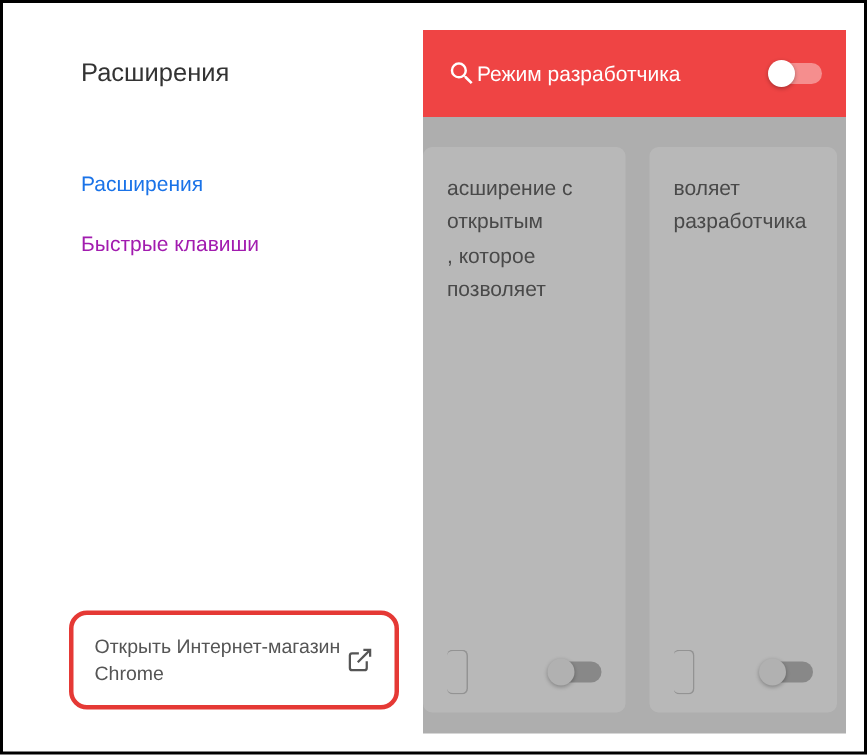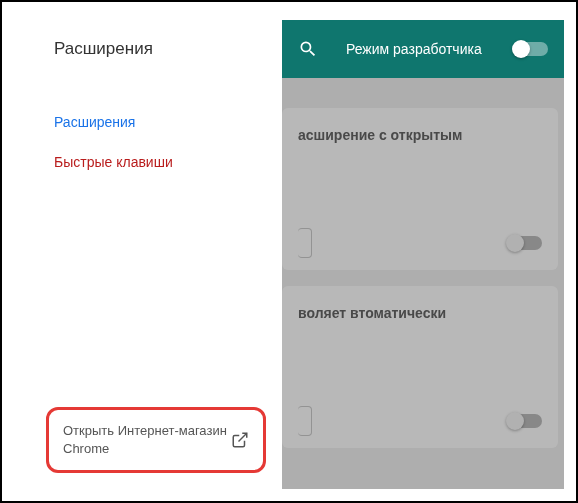--- a/index.html
+++ b/index.html
@@ -2,40 +2,40 @@
 <html><head>
   <meta charset="utf-8">
   <style>
     * { margin: 0; padding: 0; box-sizing: border-box; font-family: Arial, sans-serif; }
     body { width: 578px; height: 503px; border: 2px solid #000; position: relative; overflow: hidden; background: #fff; }
     
     .content-area { position: absolute; top: 18px; left: 28px; right: 12px; bottom: 12px; display: flex; flex-direction: column; }
     
     .header { display: flex; height: 58px; }
     .header-left { width: 252px; background: #fff; display: flex; align-items: center; padding-left: 24px; font-size: 17px; color: #333; }
-    .header-right { flex: 1; background: #0f766e; display: flex; align-items: center; padding: 0 16px; gap: 28px; }
+    .header-right { flex: 1; background: #ef4444; display: flex; align-items: center; padding: 0 16px; gap: 0; }
     .search-icon { color: #fff; width: 20px; height: 20px; }
     .dev-mode-label { color: #fff; font-size: 14px; flex: 1; }
     .toggle { width: 34px; height: 14px; background: rgba(255,255,255,0.4); border-radius: 7px; position: relative; }
     .toggle::after { content: ''; position: absolute; width: 18px; height: 18px; background: #fff; border-radius: 50%; top: -2px; left: -2px; box-shadow: 0 1px 3px rgba(0,0,0,0.3); }
     
     .main { flex: 1; display: flex; position: relative; }
     
     .sidebar { width: 252px; background: #fff; display: flex; flex-direction: column; position: relative; z-index: 2; }
     .sidebar-nav { padding: 24px 0 0 0; }
-    .nav-item { padding: 12px 24px; font-size: 14px; color: #b91c1c; cursor: pointer; }
+    .nav-item { padding: 12px 24px; font-size: 14px; color: #a21caf; cursor: pointer; }
     .nav-item.active { color: #1a73e8; }
     .sidebar-spacer { flex: 1; }
     .chrome-store-btn { margin: 10px 16px 16px 16px; padding: 12px 14px; border: 3px solid #e53935; border-radius: 12px; display: flex; align-items: center; justify-content: space-between; cursor: pointer; }
     .chrome-store-text { font-size: 13px; color: #555; line-height: 1.4; }
     .external-icon { color: #555; width: 18px; height: 18px; flex-shrink: 0; }
     
     .overlay-area { flex: 1; position: relative; background: #f1f1f1; }
     .dim { position: absolute; inset: 0; background: rgba(0,0,0,0.28); z-index: 1; }
-    .cards { position: absolute; inset: 0; padding: 30px 6px 14px 0; display: flex; flex-direction: column; gap: 16px; font-weight: bold; }
+    .cards { position: absolute; inset: 0; padding: 20px 6px 14px 0; display: flex; flex-direction: row; gap: 16px; }
     .card { background: #fff; border-radius: 6px; padding: 16px 16px 12px 16px; display: flex; flex-direction: column; gap: 10px; min-height: 162px; }
     .card-text { font-size: 14px; color: #666; line-height: 1.6; }
     .card-footer { display: flex; justify-content: space-between; align-items: center; margin-top: auto; }
     .card-btn { width: 14px; height: 30px; border: 1px solid #ccc; border-radius: 4px; border-left: none; }
     .card .toggle { background: #bdbdbd; }
     .card .toggle::after { background: #f5f5f5; }
   </style>
 </head>
 <body>
 
@@ -66,30 +66,30 @@
             <line x1="10" y1="14" x2="21" y2="3"></line>
           </svg>
       </div>
     </div>
 
     <div class="overlay-area">
       <div class="cards">
         <div class="card">
           <div class="card-text">
             <span>асширение с открытым</span><br>
-            <br>
+            <span>, которое позволяет</span><br>
           </div>
           <div class="card-footer">
             <div class="card-btn"></div>
             <div class="toggle"></div>
           </div>
         </div>
         <div class="card">
           <div class="card-text">
-            <span>воляет втоматически</span><br>
+            <span>воляет разработчика</span><br>
             <br>
           </div>
           <div class="card-footer">
             <div class="card-btn"></div>
             <div class="toggle"></div>
           </div>
         </div>
       </div>
       <div class="dim"></div>
     </div>

